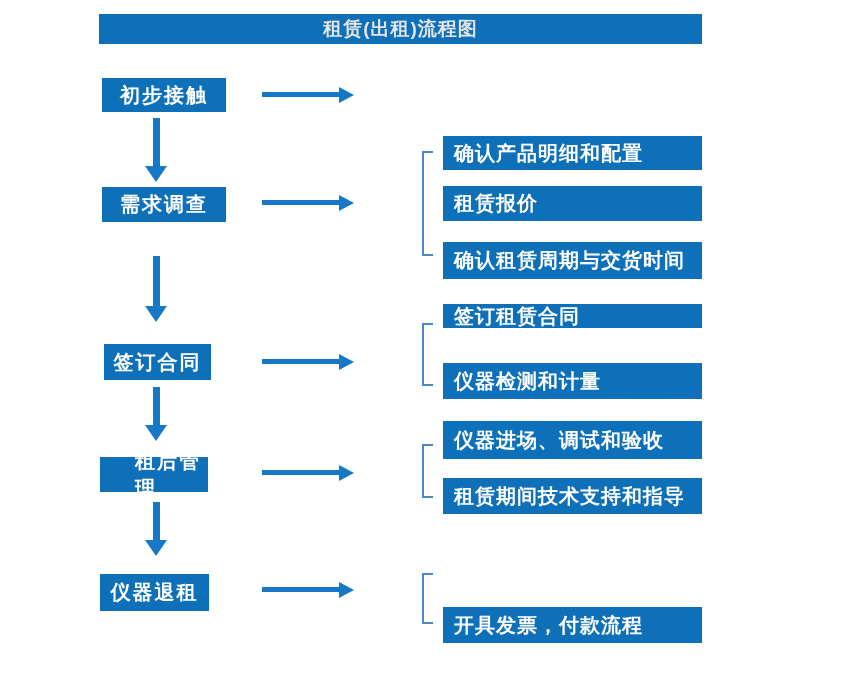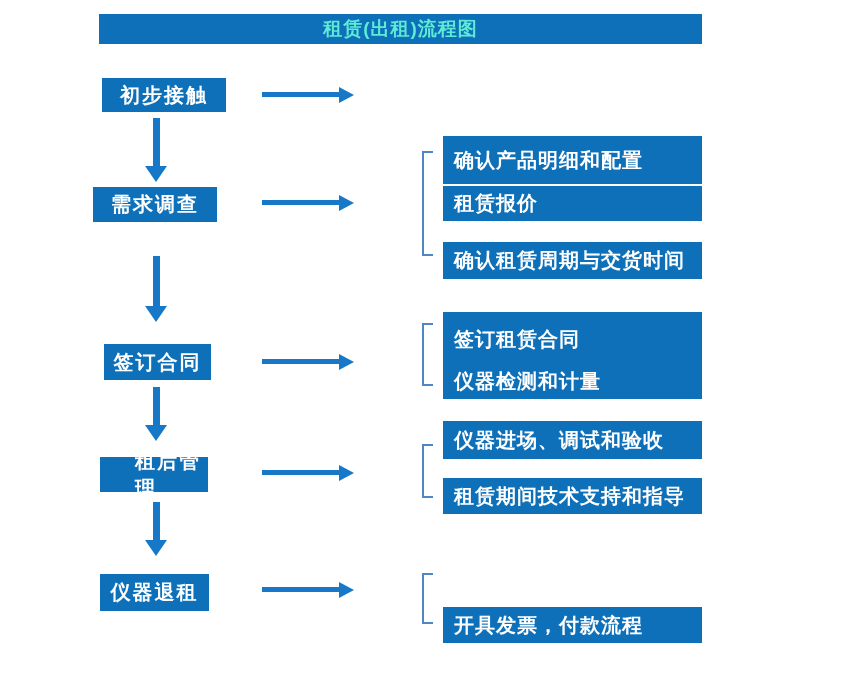--- a/index.html
+++ b/index.html
@@ -13,21 +13,21 @@
     width: 844px;
     height: 688px;
     background: #ffffff;
     overflow: hidden;
   }
   .title-bar {
     position: absolute;
     left: 99px; top: 14px;
     width: 603px; height: 30px;
     background: #0E70B8;
-    color: #5eead4;
+    color: #e5e5e5;
     font-size: 19px;
     font-weight: bold;
     letter-spacing: 1px;
     display: flex;
     align-items: center;
     justify-content: center;
   }
   .box {
     position: absolute;
     background: #0E70B8;
@@ -99,21 +99,21 @@
   }
 </style>
 </head>
 <body>
 
 <div class="canvas">
 
   <div class="title-bar">租赁(出租)流程图</div>
 
   <div class="box step" style="left:102px; top:78px;  width:124px; height:34px;">初步接触</div>
-  <div class="box step" style="left:93px; top:187px; width:124px; height:35px;">需求调查</div>
+  <div class="box step" style="left:102px; top:187px; width:124px; height:35px;">需求调查</div>
   <div class="box step" style="left:104px; top:344px; width:107px; height:36px;">签订合同</div>
   <div class="box step" style="left:100px; top:457px; width:108px; height:35px;padding-left:35px;">租后管理</div>
   <div class="box step" style="left:100px; top:574px; width:109px; height:37px;">仪器退租</div>
 
   <div class="varrow" style="top:118px; height:64px;">
     <div class="stem" style="height:48px;"></div>
     <div class="head"></div>
   </div>
   <div class="varrow" style="top:256px; height:66px;">
     <div class="stem" style="height:50px;"></div>
@@ -148,25 +148,25 @@
     <div class="stem"></div>
     <div class="head"></div>
   </div>
 
   <div class="bracket" style="top:151px; height:105px;"></div>
   <div class="bracket" style="top:323px; height:63px;"></div>
   <div class="bracket" style="top:444px; height:54px;"></div>
   <div class="bracket" style="top:573px; height:51px;"></div>
 
 
-  <div class="box detail" style="top:136px; height:48px;">确认产品明细和配置</div>
+  <div class="box detail" style="top:136px; height:34px;">确认产品明细和配置</div>
   <div class="box detail" style="top:186px; height:35px;">租赁报价</div>
   <div class="box detail" style="top:242px; height:37px;">确认租赁周期与交货时间</div>
 
-  <div class="box detail" style="top:312px; height:54px;">签订租赁合同</div>
+  <div class="box detail" style="top:304px; height:24px;">签订租赁合同</div>
   <div class="box detail" style="top:363px; height:36px;">仪器检测和计量</div>
 
   <div class="box detail" style="top:421px; height:38px;">仪器进场、调试和验收</div>
   <div class="box detail" style="top:478px; height:36px;">租赁期间技术支持和指导</div>
 
   <div class="box detail" style="top:607px; height:36px;">开具发票，付款流程</div>
 
 </div>
 
 </body></html>

